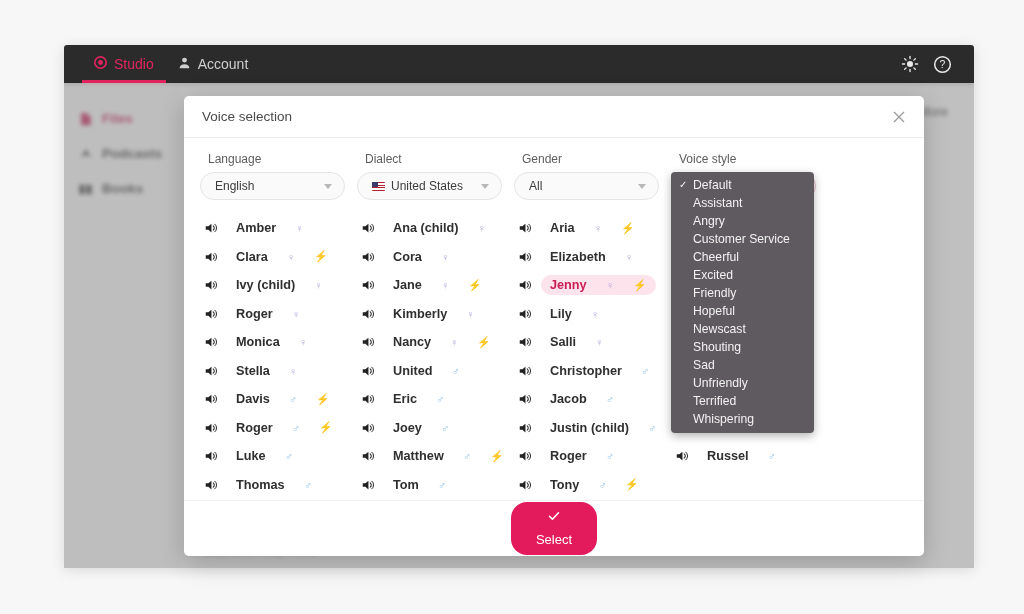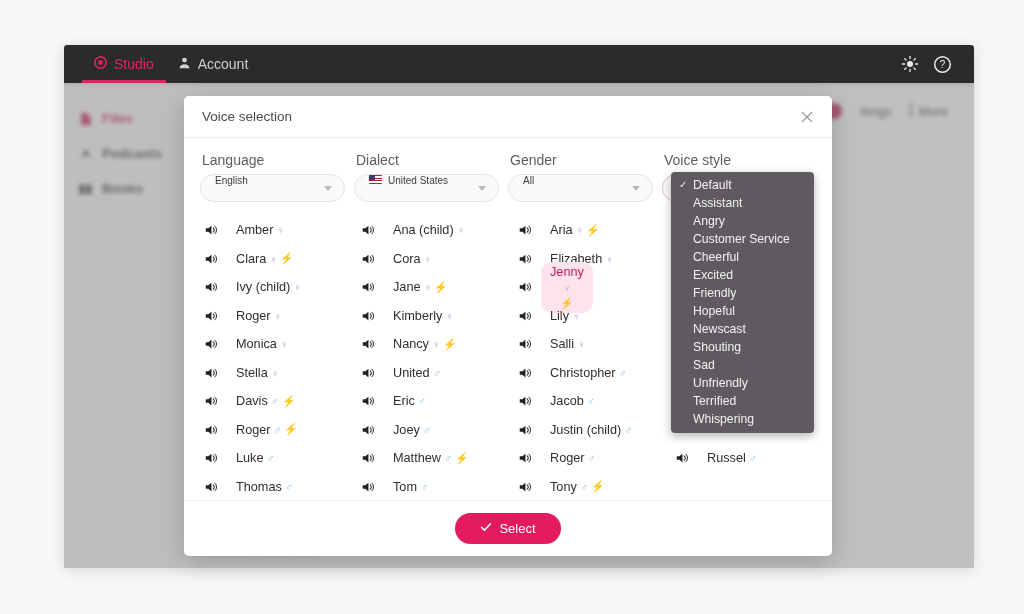--- a/index.html
+++ b/index.html
@@ -133,21 +133,21 @@
     left: 64px; top: 83px;
     width: 910px; height: 485px;
     background: rgba(140,140,140,0.55);
     backdrop-filter: blur(2px);
   }
 
   
   #modal {
     position: absolute;
     left: 184px; top: 96px;
-    width: 648px; height: 460px;
+    width: 740px; height: 460px;
     background: #ffffff;
     border-radius: 5px;
     box-shadow: 0 6px 26px rgba(0,0,0,0.20);
     overflow: visible;
   }
   .modal-head {
     height: 42px;
     display: flex; align-items: center;
     padding: 0 16px 0 18px;
     border-bottom: 1px solid #ededed;
@@ -164,35 +164,35 @@
     display: flex;
     padding: 14px 16px 0 16px;
     gap: 0;
   }
   .filter {
     width: 157px;
     margin-right: 0;
   }
   .filter + .filter { margin-left: 0; }
   .filter-label {
-    font-size: 14px;
+    font-size: 12px;
     color: #5d5d5d;
     margin-bottom: 6px;
-    margin-left: 2px;
+    margin-left: 8px;
   }
   .select-box {
     position: relative;
     height: 28px;
     width: 145px;
     border: 1px solid #e6e4e6;
     border-radius: 14px;
     background: #fbfafb;
-    display: flex; align-items: flex-start;
+    display: flex; align-items: center;
     padding: 0 22px 0 14px;
-    font-size: 10px;
+    font-size: 12px;
     color: #3c3c3c;
     gap: 6px;
   }
   .select-box.open { border-color: #e8bccd; }
   .caret {
     position: absolute; right: 12px; top: 50%;
     margin-top: -2px;
     width: 0; height: 0;
     border-left: 4px solid transparent;
     border-right: 4px solid transparent;
@@ -256,51 +256,50 @@
   }
   .spk {
     width: 14px; height: 14px;
     flex: none;
     color: #222;
     display: inline-flex; align-items: center; justify-content: center;
   }
   .voice-pill {
     display: inline-flex;
     align-items: center;
-    gap: 3px;
+    gap: 19px;
     padding: 3px 9px;
     border-radius: 11px;
     font-size: 12.7px;
     color: #2f2f2f;
-    font-weight: normal;
+    font-weight: bold;
   }
   .voice-item.selected .voice-pill {
     background: #fde3ec;
     color: #c81e55;
-    flex-direction: column;
   }
   .g-f { color: #b09fd6; font-size: 11px; }
   .g-m { color: #95c2e8; font-size: 11px; }
   .bolt { color: #f0cf5a; font-size: 11px; }
 
   .modal-foot {
     position: absolute;
     left: 0; right: 0; bottom: 0;
     height: 56px;
     display: flex; align-items: center; justify-content: center;
     border-top: 1px solid #f0f0f0;
   }
   .select-btn {
     background: #e31b5d;
     color: #fff;
     border: none;
     border-radius: 16px;
     padding: 8px 25px;
     font-size: 13px;
-    display: inline-flex; align-items: center; gap: 7px;
+    display: inline-flex; align-items: center; gap: 7px; flex-direction: column;
   }
 </style>
 </head>
 <body>
 
 <div id="stage">
 
   <div id="app-window">
 
     <div class="topbar">

